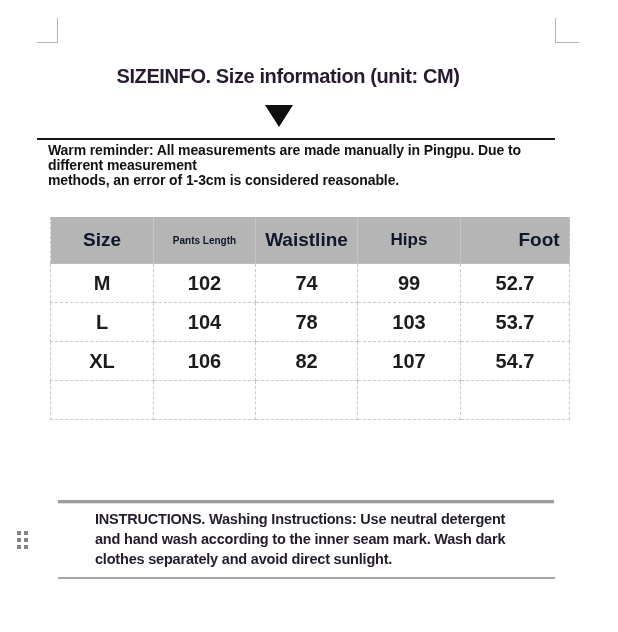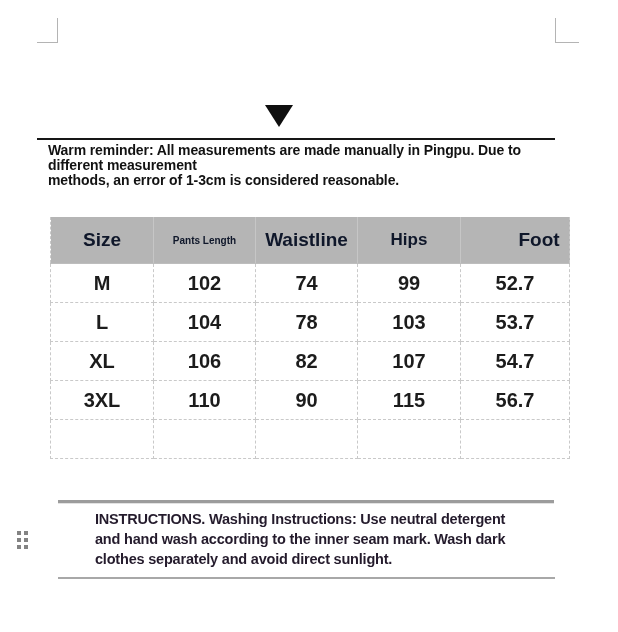--- a/index.html
+++ b/index.html
@@ -132,20 +132,21 @@
   .drag-handle .dot { background: #838383; }
 </style>
 </head>
 <body>
 
 <div class="canvas">
 
   <div class="corner corner-left"></div>
   <div class="corner corner-right"></div>
 
+  <h1 class="title">SIZEINFO. Size information (unit: CM)</h1>
 
   <div class="triangle"></div>
 
   <div class="divider"></div>
 
   <p class="reminder">
     <span>Warm reminder: All measurements are made manually in Pingpu. Due to different measurement</span>
     <span>methods, an error of 1-3cm is considered reasonable.</span>
   </p>
 
@@ -182,27 +183,20 @@
         <td>53.7</td>
       </tr>
       <tr>
         <td>XL</td>
         <td>106</td>
         <td>82</td>
         <td>107</td>
         <td>54.7</td>
       </tr>
       <tr>
-        <td>3XL</td>
-        <td>110</td>
-        <td>90</td>
-        <td>115</td>
-        <td>56.7</td>
-      </tr>
-      <tr>
         <td></td>
         <td></td>
         <td></td>
         <td></td>
         <td></td>
       </tr>
     </tbody>
   </table>
 
   <div class="instr-line-top"></div>

